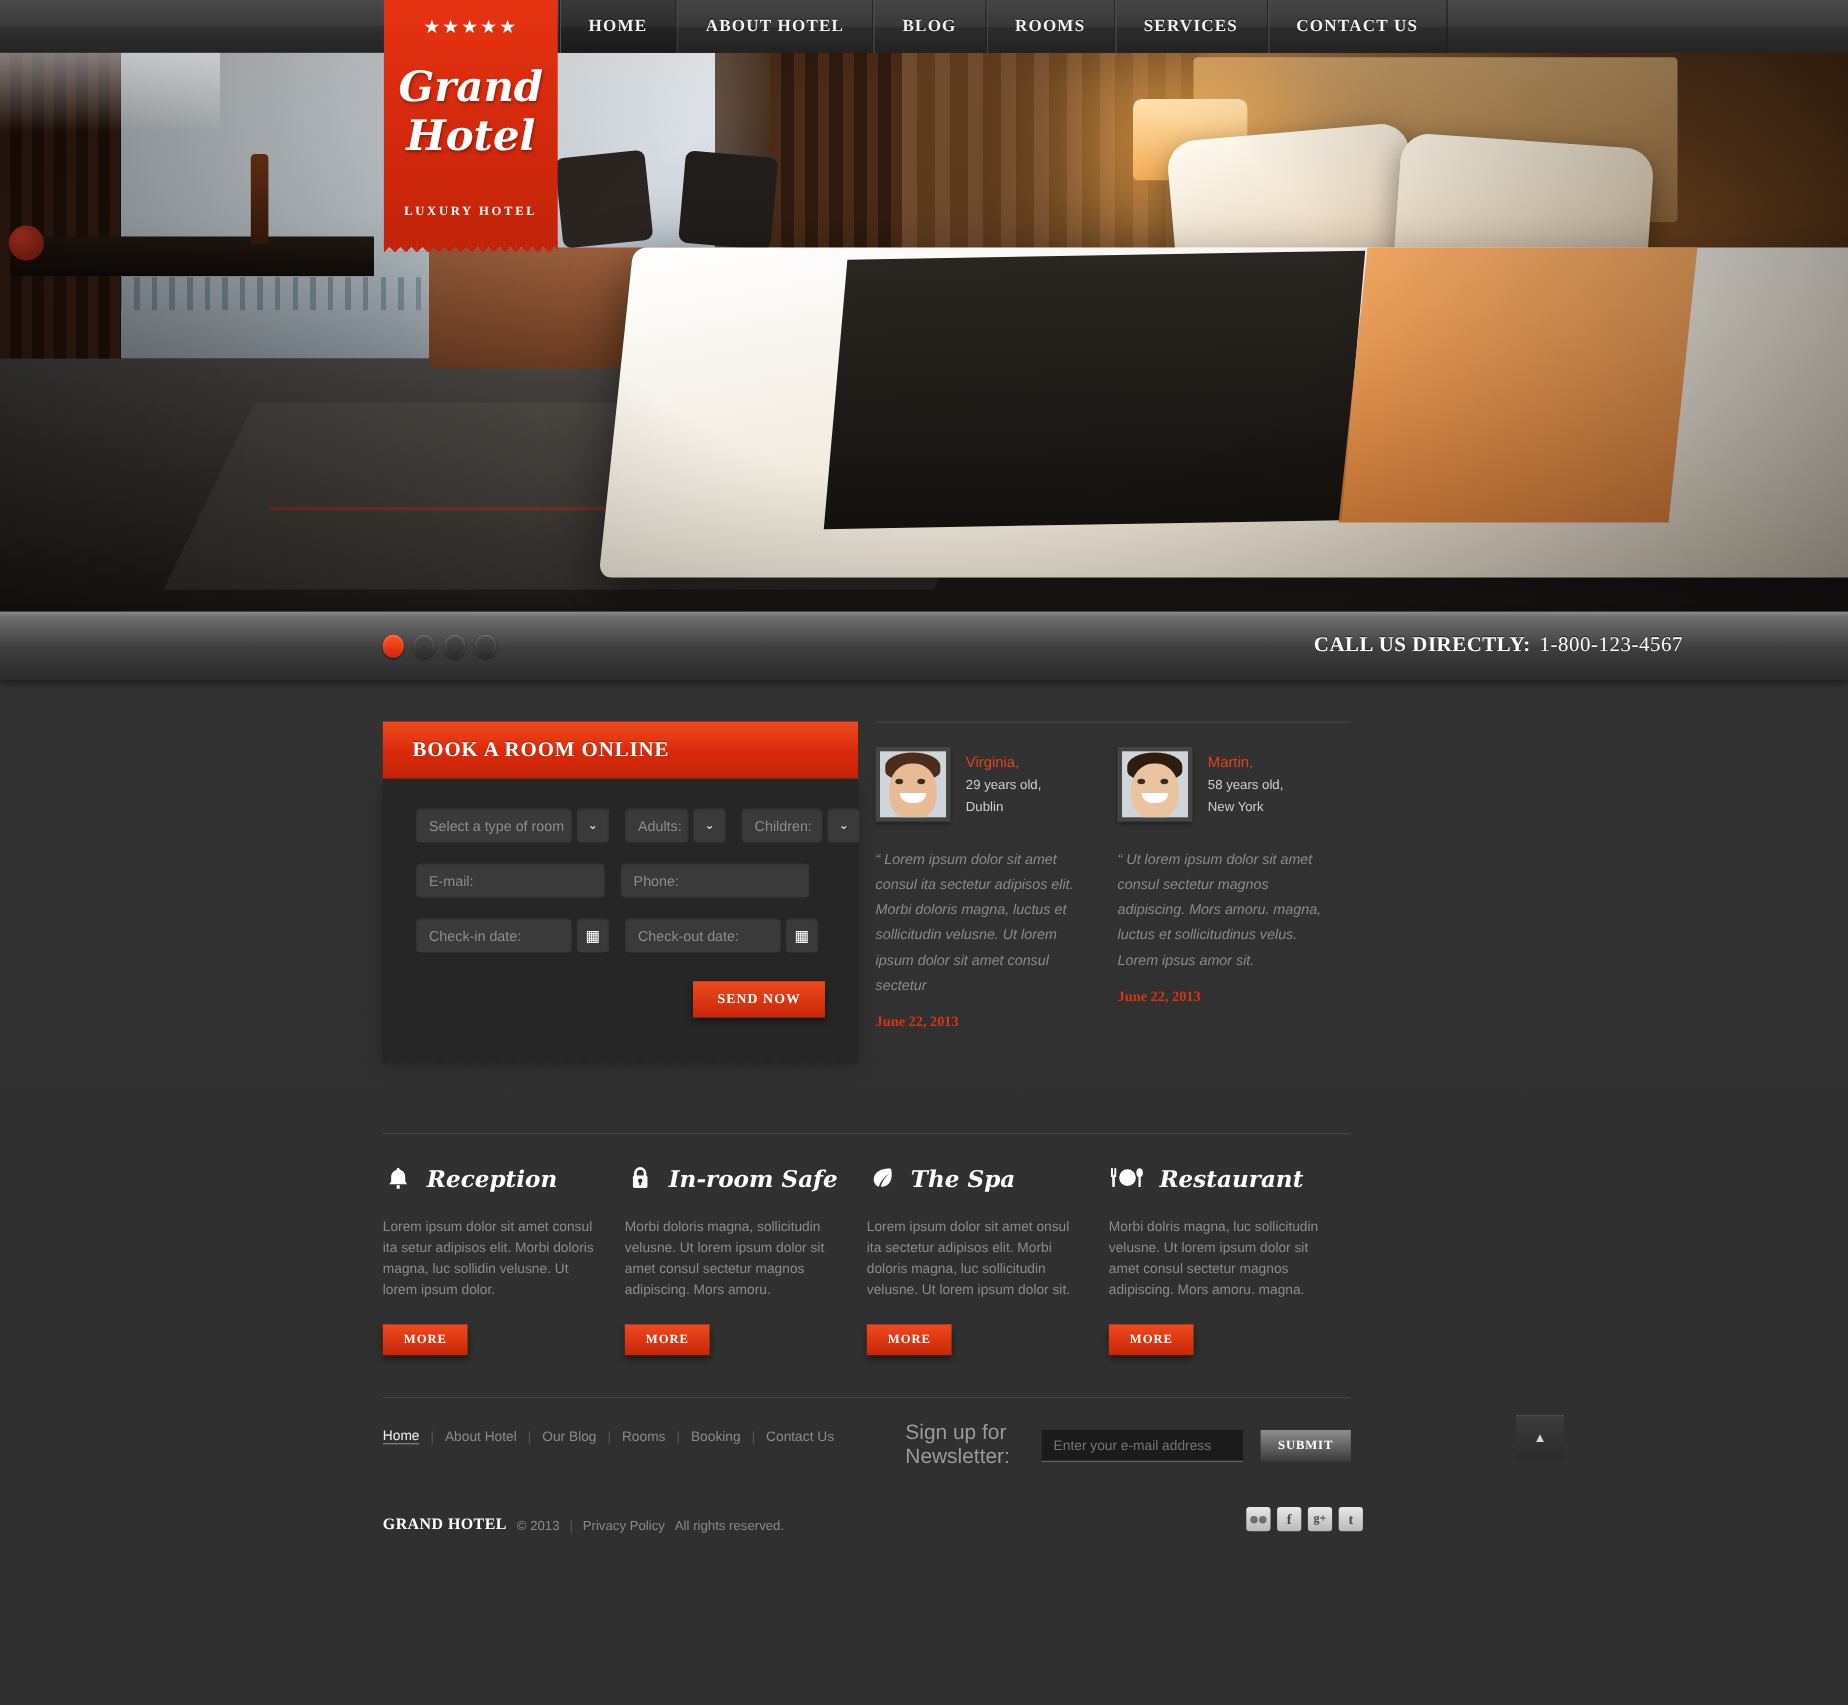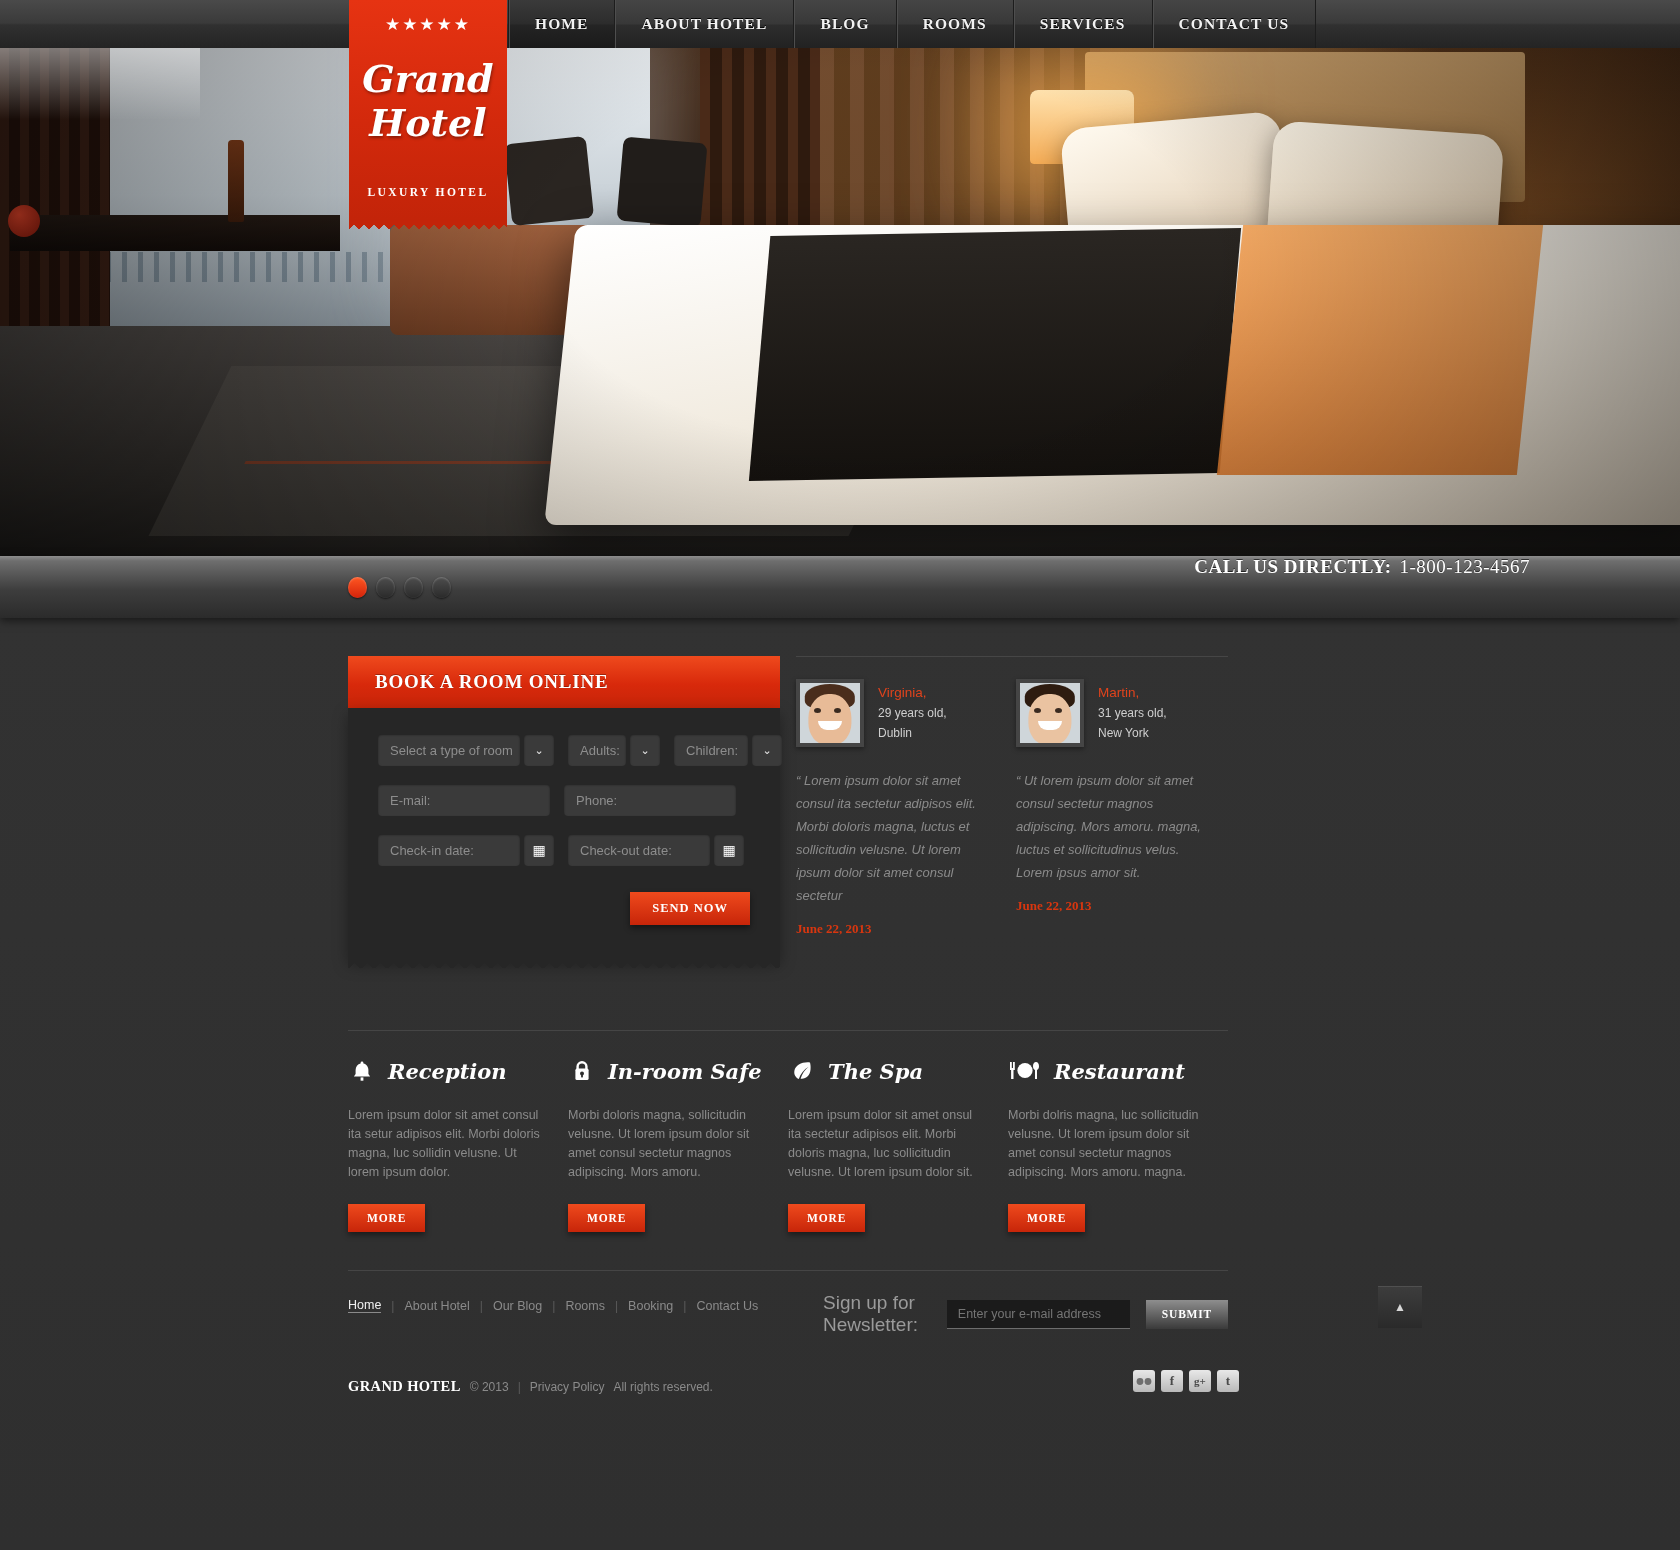--- a/index.html
+++ b/index.html
@@ -196,21 +196,21 @@
   .dots{ position:absolute; left:348px; top:21px; display:flex; gap:9px; }
   .dot{
     width:19px; height:21px; border-radius:50%;
     background:linear-gradient(180deg,#4e4e4e,#2a2a2a);
     box-shadow:inset 0 1px 2px rgba(255,255,255,.25), 0 1px 2px rgba(0,0,0,.6);
     cursor:pointer;
   }
   .dot.active{ background:linear-gradient(180deg,#ff5722,#d4230a); }
   .calltxt{
     position:absolute; left:0; top:0; width:1530px; height:62px;
-    display:flex; align-items:flex-start; justify-content:flex-end;
+    display:flex; align-items:center; justify-content:flex-end;
     color:#fff; font-family:"Liberation Serif", serif;
     font-size:19px; font-weight:700; letter-spacing:.5px;
     text-shadow:0 -1px 0 rgba(0,0,0,.6);
   }
   .calltxt .num{ font-weight:400; margin-left:8px; }
 
   
   .content{ position:absolute; top:618px; left:0; width:1680px; height:932px;
     background:linear-gradient(180deg,#323232 0%,#2f2f2f 100%); z-index:15; }
   .wrap{ position:absolute; left:348px; top:0; width:880px; }
@@ -518,21 +518,21 @@
                 <div class="t-face">
                   <div class="f-hair" style="background:#2e1c10;"></div>
                   <div class="f-skin" style="background:#eac3a1;"></div>
                   <div class="f-eye" style="left:24%;top:42%;"></div>
                   <div class="f-eye" style="left:58%;top:42%;"></div>
                   <div class="f-mouth" style="top:64%;"></div>
                 </div>
               </div>
               <div class="t-meta">
                 <div class="t-name">Martin,</div>
-                <div class="t-sub">31 years old,</div>
+                <div class="t-sub">58 years old,</div>
                 <div class="t-sub">New York</div>
               </div>
             </div>
             <div class="t-quote">“ Ut lorem ipsum dolor sit amet consul sectetur magnos adipiscing. Mors amoru. magna, luctus et sollicitudinus velus. Lorem ipsus amor sit.</div>
             <div class="t-date">June 22, 2013</div>
           </div>
         </div>
       </div>
 
       <div class="svc-rule"></div>

